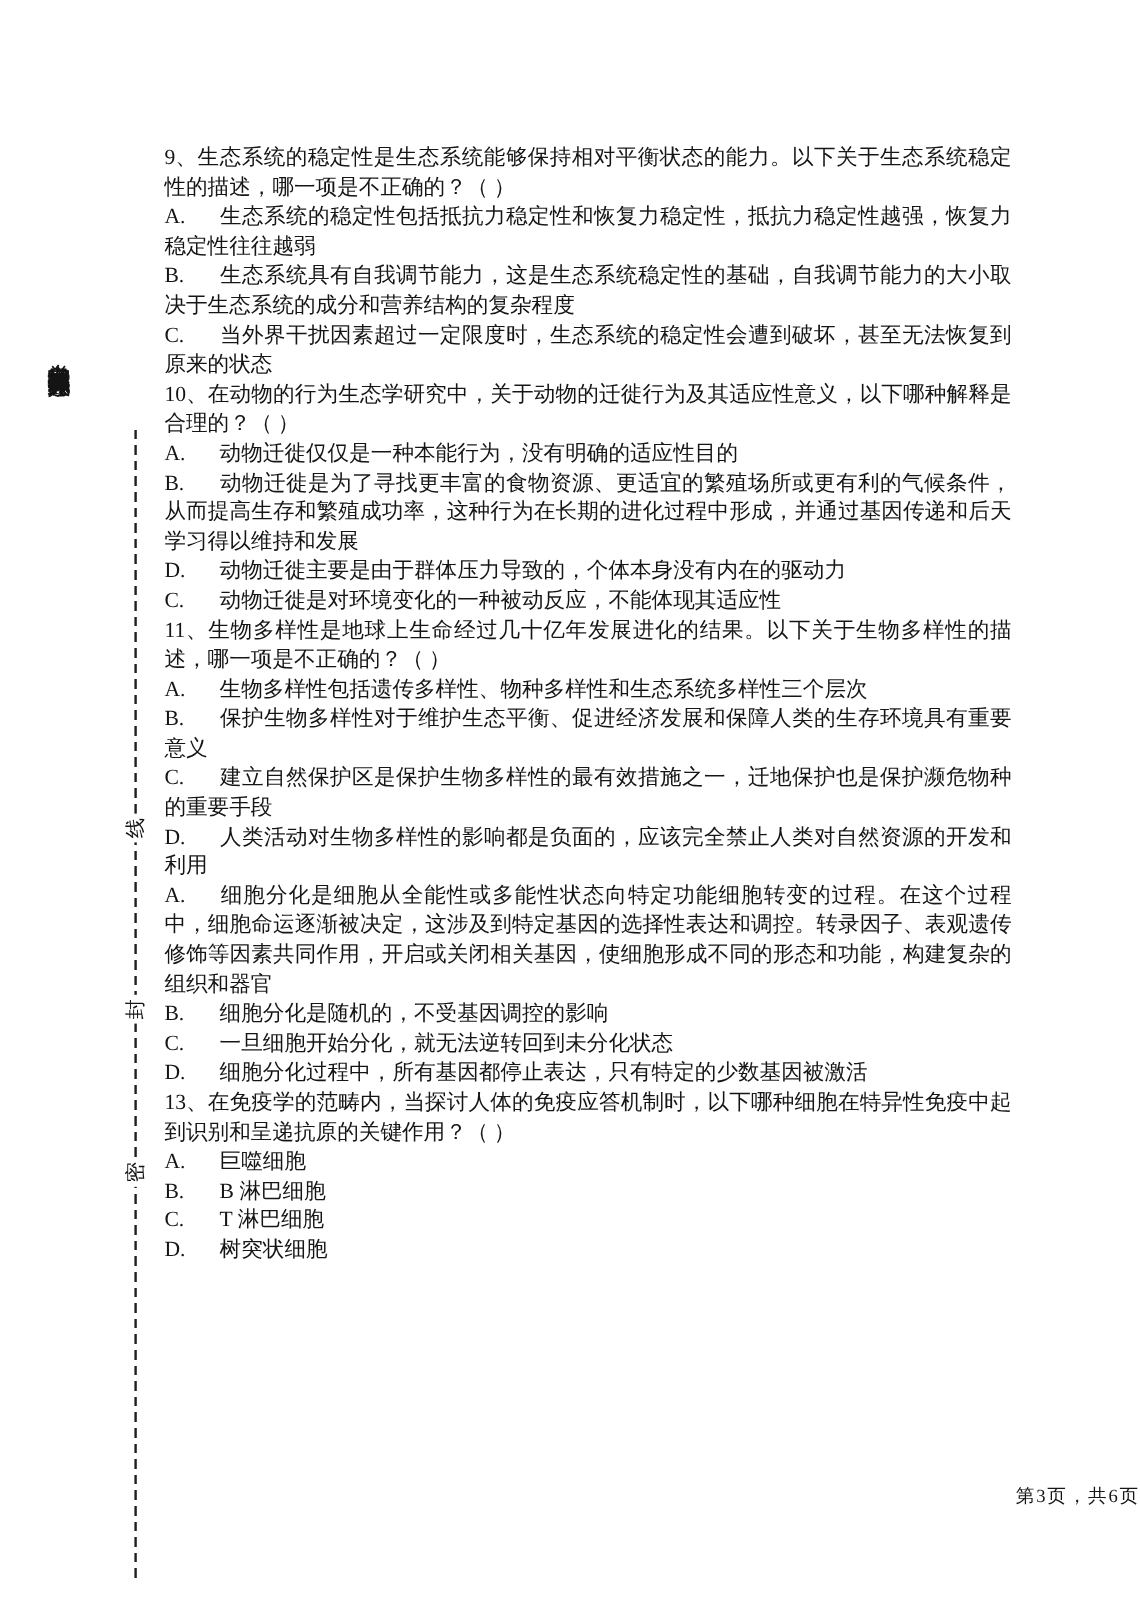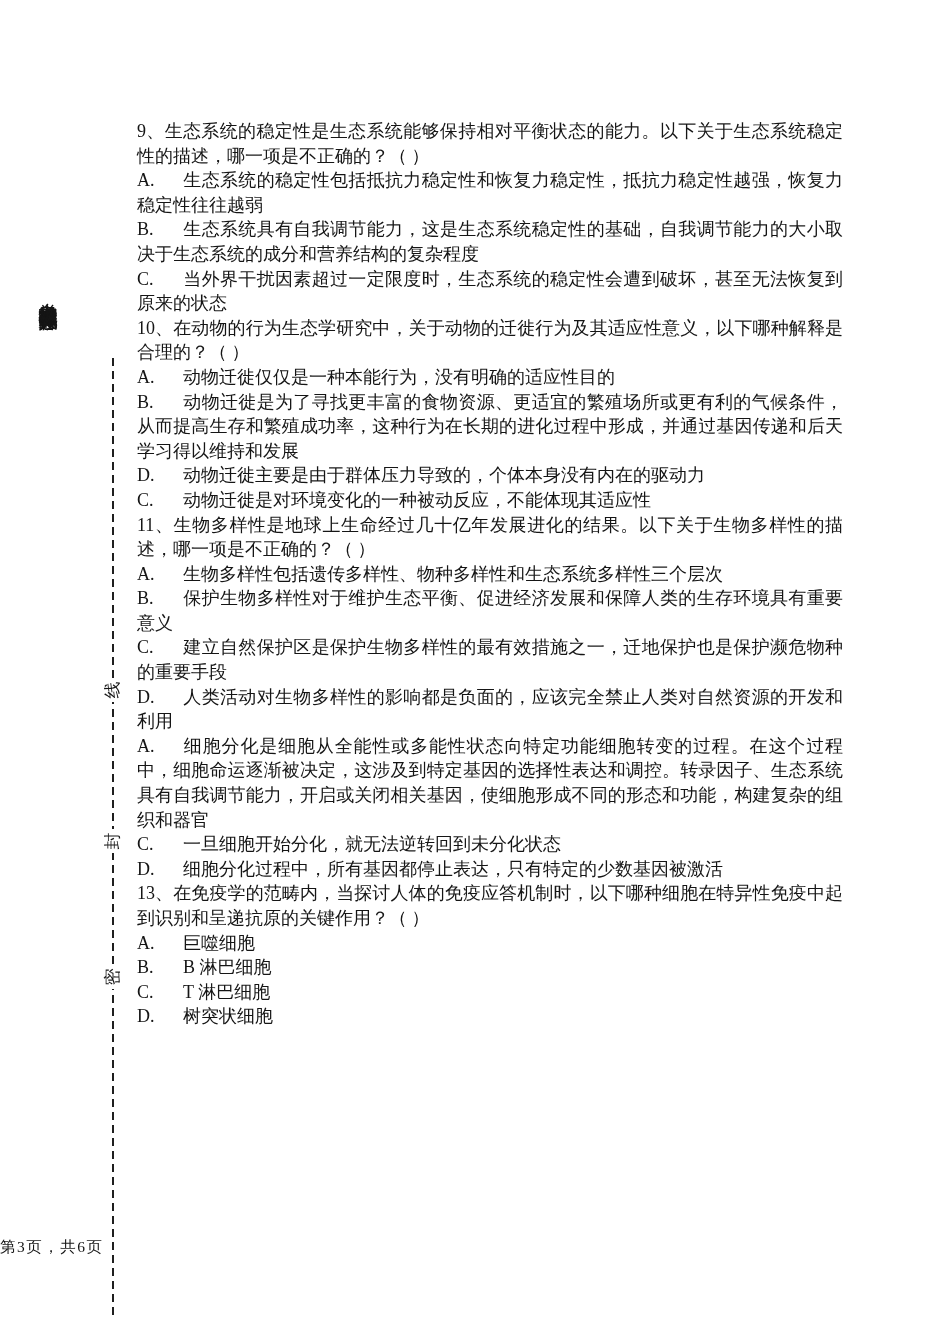--- a/index.html
+++ b/index.html
@@ -65,21 +65,21 @@
   .opt-label {
     display: inline-block;
     width: 46px;
   }
 
   .footer {
     position: absolute;
     left: 0;
     right: 0;
     top: 1237px;
-    text-align: left;
+    text-align: right;
     font-size: 15.5px;
     letter-spacing: 1.5px;
   }
 </style>
 </head>
 <body>
 
 <div class="page">
 
   <div class="notice">自觉遵守考场纪律如考试作弊此答卷无效</div>
@@ -108,21 +108,22 @@
 
     <section class="question">
       <p>11、生物多样性是地球上生命经过几十亿年发展进化的结果。以下关于生物多样性的描述，哪一项是不正确的？（ ）</p>
       <p class="option"><span class="opt-label">A.</span><span>生物多样性包括遗传多样性、物种多样性和生态系统多样性三个层次</span></p>
       <p class="option"><span class="opt-label">B.</span><span>保护生物多样性对于维护生态平衡、促进经济发展和保障人类的生存环境具有重要意义</span></p>
       <p class="option"><span class="opt-label">C.</span><span>建立自然保护区是保护生物多样性的最有效措施之一，迁地保护也是保护濒危物种的重要手段</span></p>
       <p class="option"><span class="opt-label">D.</span><span>人类活动对生物多样性的影响都是负面的，应该完全禁止人类对自然资源的开发和利用</span></p>
     </section>
 
     <section class="question">
-      <p class="option"><span class="opt-label">A.</span><span>细胞分化是细胞从全能性或多能性状态向特定功能细胞转变的过程。在这个过程中，细胞命运逐渐被决定，这涉及到特定基因的选择性表达和调控。转录因子、生态系统具有自我调节能力，开启或关闭相关基因，使细胞形成不同的形态和功能，构建复杂的组织和器官</span></p>
+      <p class="option"><span class="opt-label">A.</span><span>细胞分化是细胞从全能性或多能性状态向特定功能细胞转变的过程。在这个过程中，细胞命运逐渐被决定，这涉及到特定基因的选择性表达和调控。转录因子、表观遗传修饰等因素共同作用，开启或关闭相关基因，使细胞形成不同的形态和功能，构建复杂的组织和器官</span></p>
+      <p class="option"><span class="opt-label">B.</span><span>细胞分化是随机的，不受基因调控的影响</span></p>
       <p class="option"><span class="opt-label">C.</span><span>一旦细胞开始分化，就无法逆转回到未分化状态</span></p>
       <p class="option"><span class="opt-label">D.</span><span>细胞分化过程中，所有基因都停止表达，只有特定的少数基因被激活</span></p>
     </section>
 
     <section class="question">
       <p>13、在免疫学的范畴内，当探讨人体的免疫应答机制时，以下哪种细胞在特异性免疫中起到识别和呈递抗原的关键作用？（ ）</p>
       <p class="option"><span class="opt-label">A.</span><span>巨噬细胞</span></p>
       <p class="option"><span class="opt-label">B.</span><span>B 淋巴细胞</span></p>
       <p class="option"><span class="opt-label">C.</span><span>T 淋巴细胞</span></p>
       <p class="option"><span class="opt-label">D.</span><span>树突状细胞</span></p>

